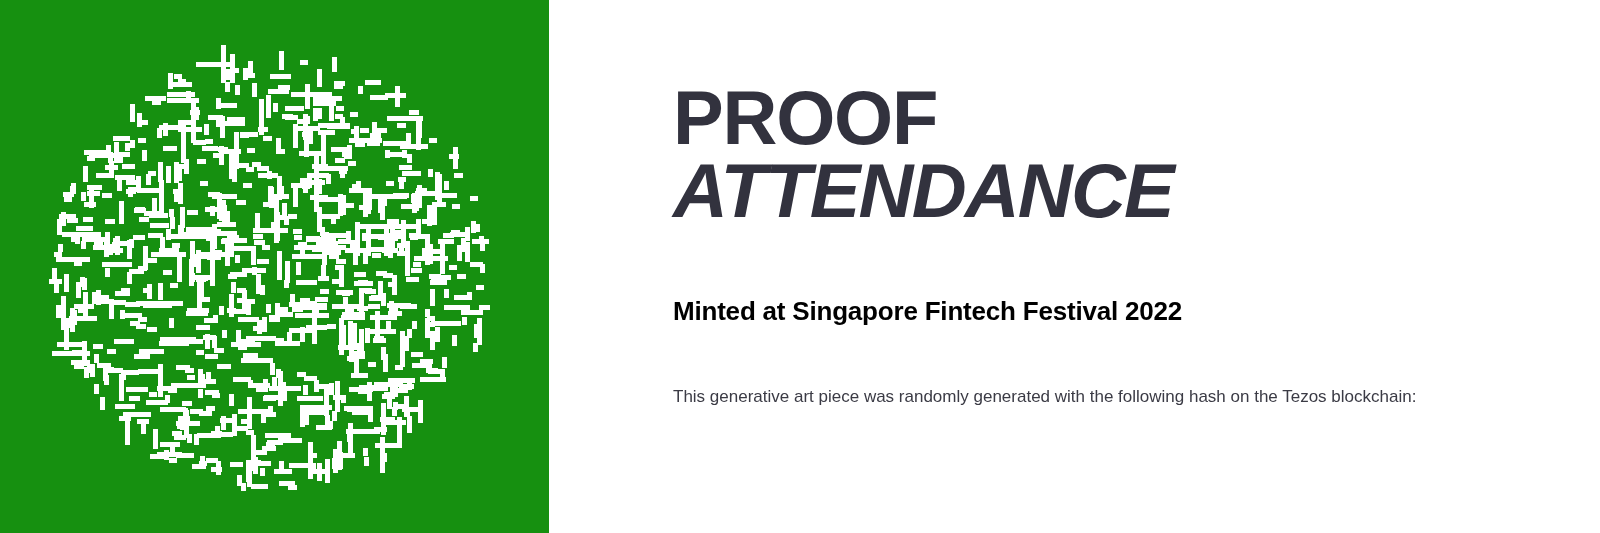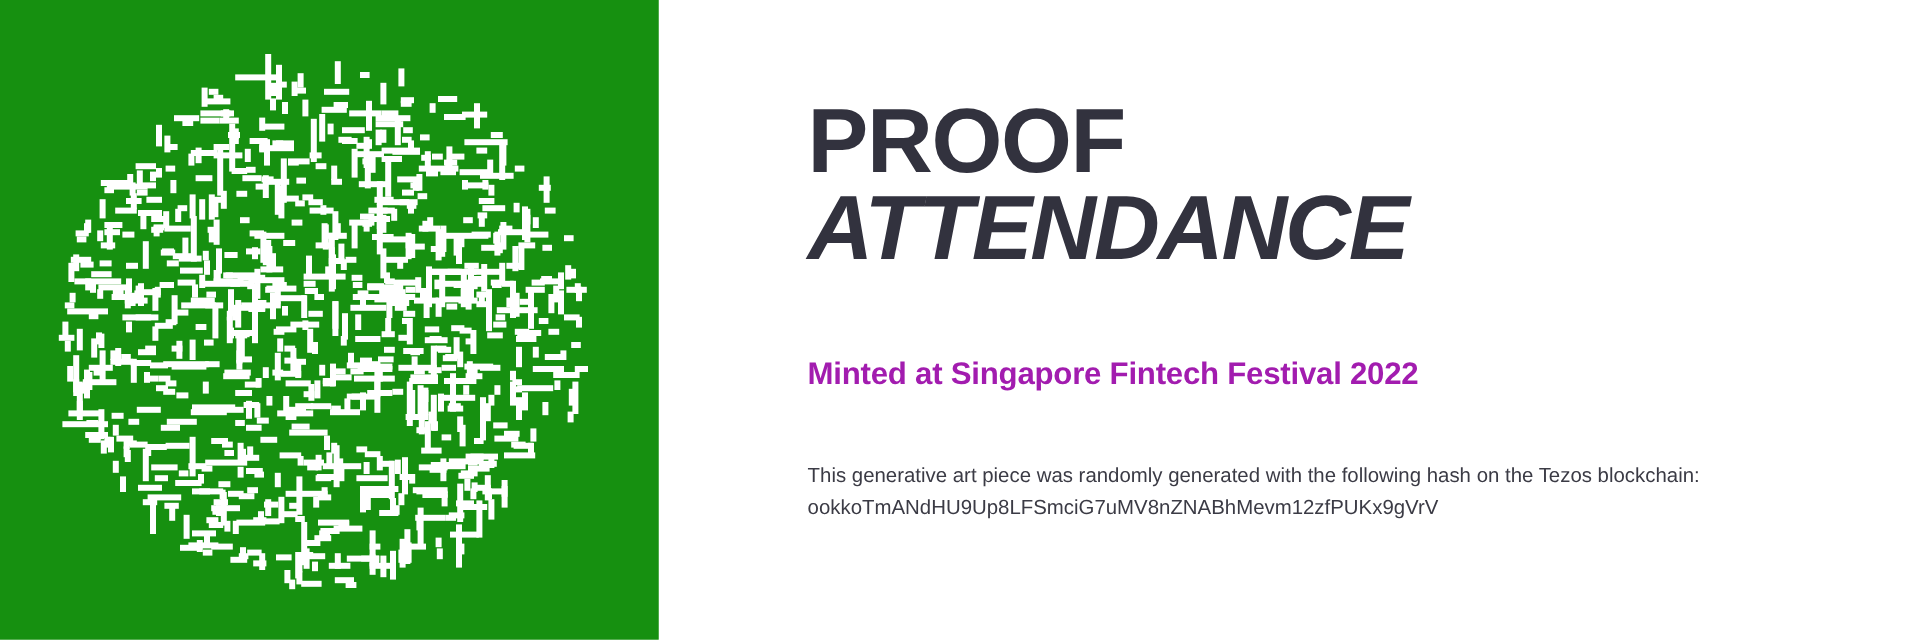--- a/index.html
+++ b/index.html
@@ -70,21 +70,21 @@
   }
   .subtitle {
     position: absolute;
     left: 124px;
     top: 297px;
     font-family: "Liberation Sans", sans-serif;
     font-weight: bold;
     font-size: 26px;
     line-height: 1.15;
     letter-spacing: -0.2px;
-    color: #a21caf;
+    color: #000000;
     margin: 0;
     white-space: nowrap;
   }
   .hash-block {
     position: absolute;
     left: 124px;
     top: 384px;
     width: 830px;
   }
   .hash-line {
@@ -1014,17 +1014,16 @@
 
     <div class="title-block">
       <div class="title-line l1">PROOF</div>
       <div class="title-line l3">ATTENDANCE</div>
     </div>
 
     <div class="subtitle">Minted at Singapore Fintech Festival 2022</div>
 
     <div class="hash-block">
       <div class="hash-line">This generative art piece was randomly generated with the following hash on the Tezos blockchain:</div>
-      <div class="hash-line">ookkoTmANdHU9Up8LFSmciG7uMV8nZNABhMevm12zfPUKx9gVrV</div>
     </div>
 
   </div>
 </div>
 
 </body></html>

